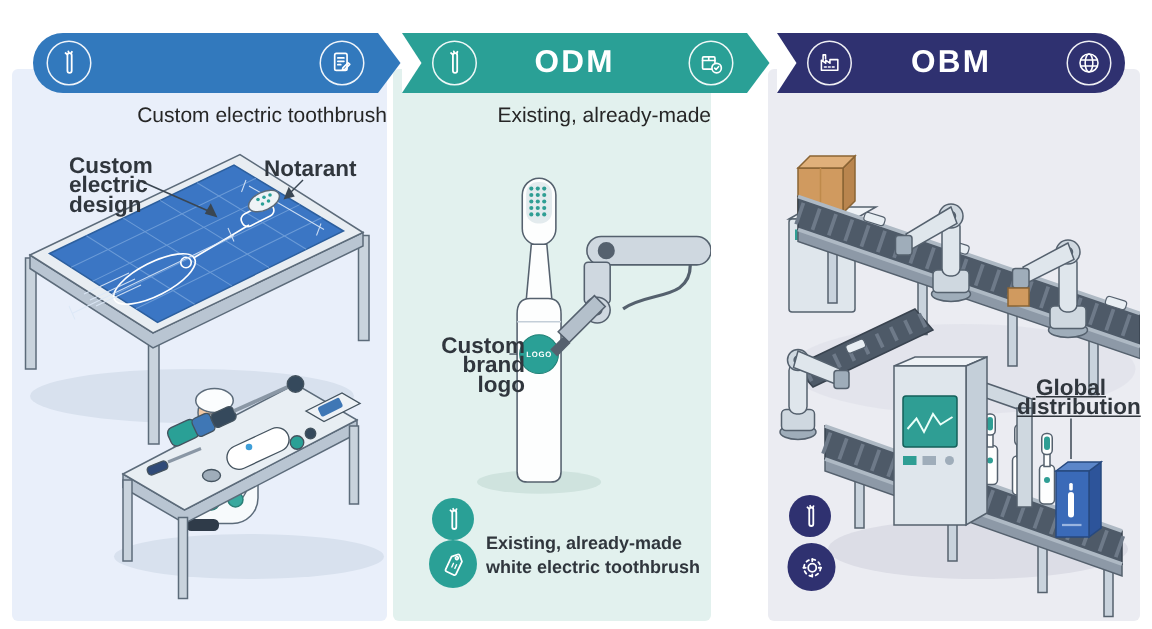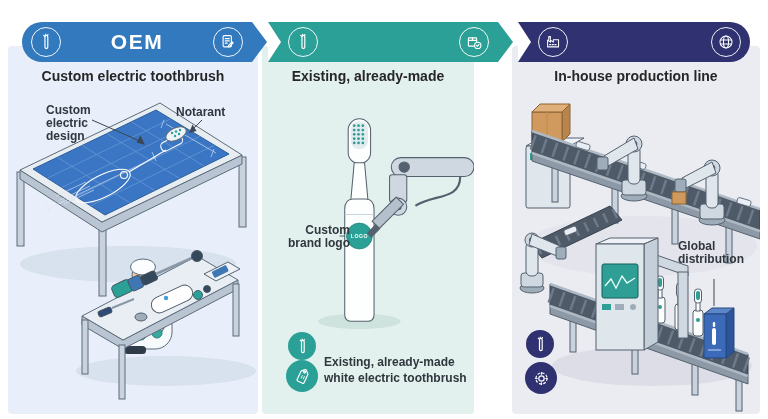--- a/index.html
+++ b/index.html
@@ -28,78 +28,79 @@
   #bar-obm::after{border-left:0;}
   .notch::before{content:"";position:absolute;left:0;top:0;width:0;height:0;
        border-top:20px solid transparent;border-bottom:20px solid transparent;
        border-left:13px solid #fff;}
   .hicon{position:relative;z-index:2;width:30px;height:30px;border-radius:50%;
        border:1.6px solid rgba(255,255,255,.92);box-sizing:border-box;
        display:flex;align-items:center;justify-content:center;flex:0 0 auto;}
   .hicon svg{display:block;}
 
   
-  .panel-title{position:absolute;top:22px;left:0;right:0;text-align:center;
-       font-size:14px;font-weight:bold;color:#262626;z-index:3;}
-  .callout{position:absolute;font-size:12px;line-height:13px;font-weight:bold;
+  .panel-title{position:absolute;top:22px;left:0;right:0;text-align:right;
+       font-size:14px;font-weight:normal;color:#262626;z-index:3;}
+  .callout{position:absolute;font-size:15px;line-height:13px;font-weight:bold;
        color:#30363d;white-space:pre-line;z-index:3;}
   .footer-ic{position:absolute;border-radius:50%;display:flex;align-items:center;
        justify-content:center;z-index:3;}
   .footer-text{position:absolute;font-size:12px;line-height:16px;font-weight:bold;
        color:#30363d;white-space:pre-line;z-index:3;}
   .teal-bg{background:var(--odm-teal);}
   .navy-bg{background:var(--obm-navy);}
 </style>
 </head>
 <body>
 
 <div id="stage">
 
   <div class="bar" id="bar-oem">
     <span class="hicon">
       <svg width="18" height="18" viewBox="0 0 24 24" fill="none" stroke="#fff" stroke-width="1.6" stroke-linecap="round">
         <path d="M10.6,9.5 V5.2 a1.9,1.9 0 0 1 3.8,0 V9.5 M10.6,9.5 V18.8 a1.9,1.9 0 0 0 3.8,0 V9.5"></path>
         <path d="M10.3,4.4 L8.9,3.1 M12,3.3 L11.4,1.7 M13.8,3.6 L14.6,2"></path>
       </svg>
     </span>
-    <span class="bar-label">OEM</span>
     <span class="hicon">
       <svg width="18" height="18" viewBox="0 0 24 24" fill="none" stroke="#fff" stroke-width="1.5" stroke-linecap="round" stroke-linejoin="round">
         <rect x="5.5" y="3.5" width="11" height="15" rx="1.5"></rect>
         <path d="M8.3,7.5 h5.4 M8.3,10.5 h5.4 M8.3,13.5 h2.6"></path>
         <path d="M12.8,16.4 l4.6,-4.6 1.5,1.5 -4.6,4.6 -2,0.5 z"></path>
       </svg>
     </span>
   </div>
 
   <div class="bar notch" id="bar-odm">
     <span class="hicon">
       <svg width="18" height="18" viewBox="0 0 24 24" fill="none" stroke="#fff" stroke-width="1.6" stroke-linecap="round">
         <path d="M10.6,9.5 V5.2 a1.9,1.9 0 0 1 3.8,0 V9.5 M10.6,9.5 V18.8 a1.9,1.9 0 0 0 3.8,0 V9.5"></path>
         <path d="M10.3,4.4 L8.9,3.1 M12,3.3 L11.4,1.7 M13.8,3.6 L14.6,2"></path>
       </svg>
     </span>
+    <span class="bar-label">ODM</span>
     <span class="hicon">
       <svg width="18" height="18" viewBox="0 0 24 24" fill="none" stroke="#fff" stroke-width="1.5" stroke-linecap="round" stroke-linejoin="round">
         <rect x="4.5" y="6.5" width="11" height="11" rx="1"></rect>
         <path d="M4.5,9.8 h11 M10,6.5 v3.3"></path>
         <circle cx="17" cy="16.5" r="4.2" fill="var(--odm-teal)"></circle>
         <path d="M15.3,16.6 l1.2,1.2 2.2,-2.5"></path>
       </svg>
     </span>
   </div>
 
   <div class="bar notch" id="bar-obm">
     <span class="hicon">
       <svg width="18" height="18" viewBox="0 0 24 24" fill="none" stroke="#fff" stroke-width="1.4" stroke-linecap="round" stroke-linejoin="round">
         <path d="M4.8,18.5 V9.5 l3.8,2.7 V9.5 l3.8,2.7 V9 h7 v9.5 z"></path>
         <path d="M6.3,9.5 V4.8 h2.2 V8.2"></path>
         <path d="M7.5,15.5 h1.6 M11,15.5 h1.6 M14.5,15.5 h1.6"></path>
       </svg>
     </span>
+    <span class="bar-label">OBM</span>
     <span class="hicon">
       <svg width="18" height="18" viewBox="0 0 24 24" fill="none" stroke="#fff" stroke-width="1.4">
         <circle cx="12" cy="12" r="8"></circle>
         <ellipse cx="12" cy="12" rx="3.4" ry="8"></ellipse>
         <path d="M4.6,9.4 h14.8 M4.6,14.6 h14.8"></path>
       </svg>
     </span>
   </div>
 
   <div class="panel" id="panel-oem">
@@ -390,22 +391,21 @@
         <polygon points="214,268 222,262 222,306 214,312" fill="#2d549a"></polygon>
         <polygon points="192,268 200,262 222,262 214,268" fill="#5b86c9"></polygon>
         <rect x="192" y="268" width="22" height="44" fill="var(--distribution-box-blue)"></rect>
         <rect x="200" y="282" width="4" height="17" rx="2" fill="#fff" stroke="none"></rect>
         <rect x="200.8" y="276" width="2.4" height="5" rx="1" fill="#fff" stroke="none"></rect>
         <path d="M196,304 h13" stroke="#9ab5e0" stroke-width="1.5"></path>
       </g>
       <path d="M202,233 L202,260" stroke="#3a4652" stroke-width="1"></path>
     </svg>
 
-    <div class="panel-title">In-house production line</div>
-    <div class="callout" style="left:166px;top:194px;width:72px;">Global
+    <div class="callout" style="left:166px;top:206px;width:72px;text-align:center;text-decoration:underline;">Global
 distribution</div>
 
     <div class="footer-ic navy-bg" style="left:14px;top:284px;width:28px;height:28px;">
       <svg width="17" height="17" viewBox="0 0 24 24" fill="none" stroke="#fff" stroke-width="1.7" stroke-linecap="round">
         <path d="M10.6,9.5 V5.2 a1.9,1.9 0 0 1 3.8,0 V9.5 M10.6,9.5 V18.8 a1.9,1.9 0 0 0 3.8,0 V9.5"></path>
         <path d="M10.3,4.4 L8.9,3.1 M12,3.3 L11.4,1.7 M13.8,3.6 L14.6,2"></path>
       </svg>
     </div>
     <div class="footer-ic navy-bg" style="left:13px;top:316px;width:32px;height:32px;">
       <svg width="19" height="19" viewBox="0 0 24 24" fill="none" stroke="#fff" stroke-width="1.5" stroke-linecap="round">

